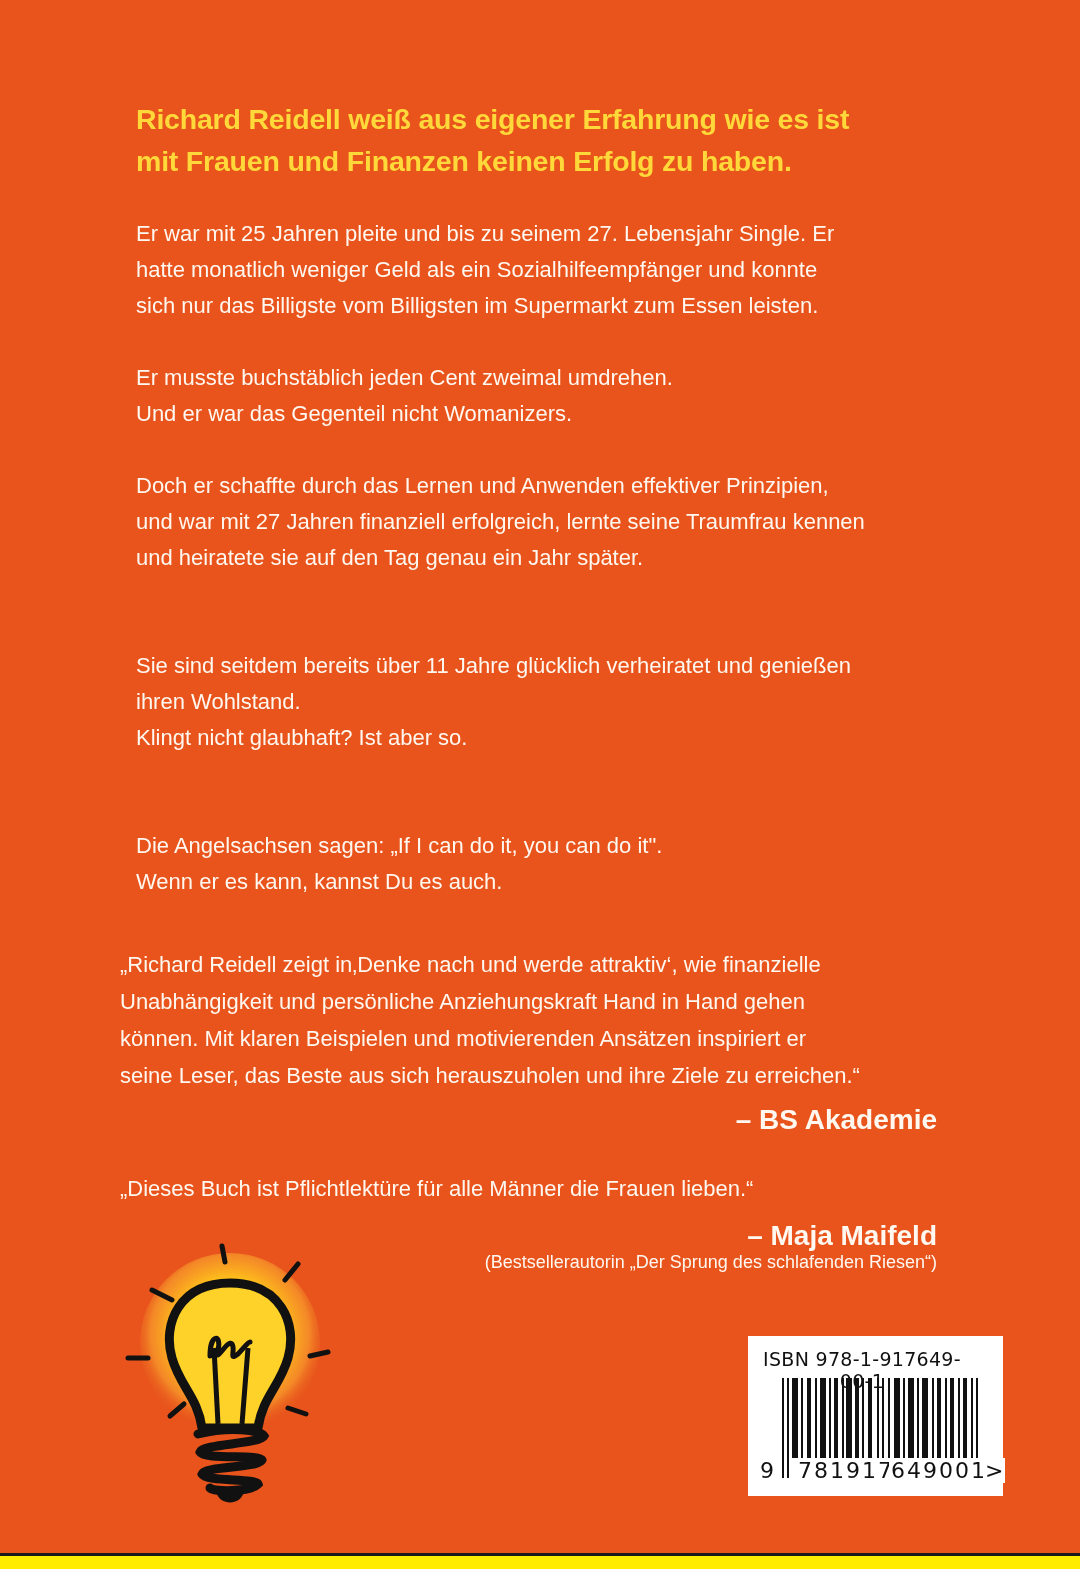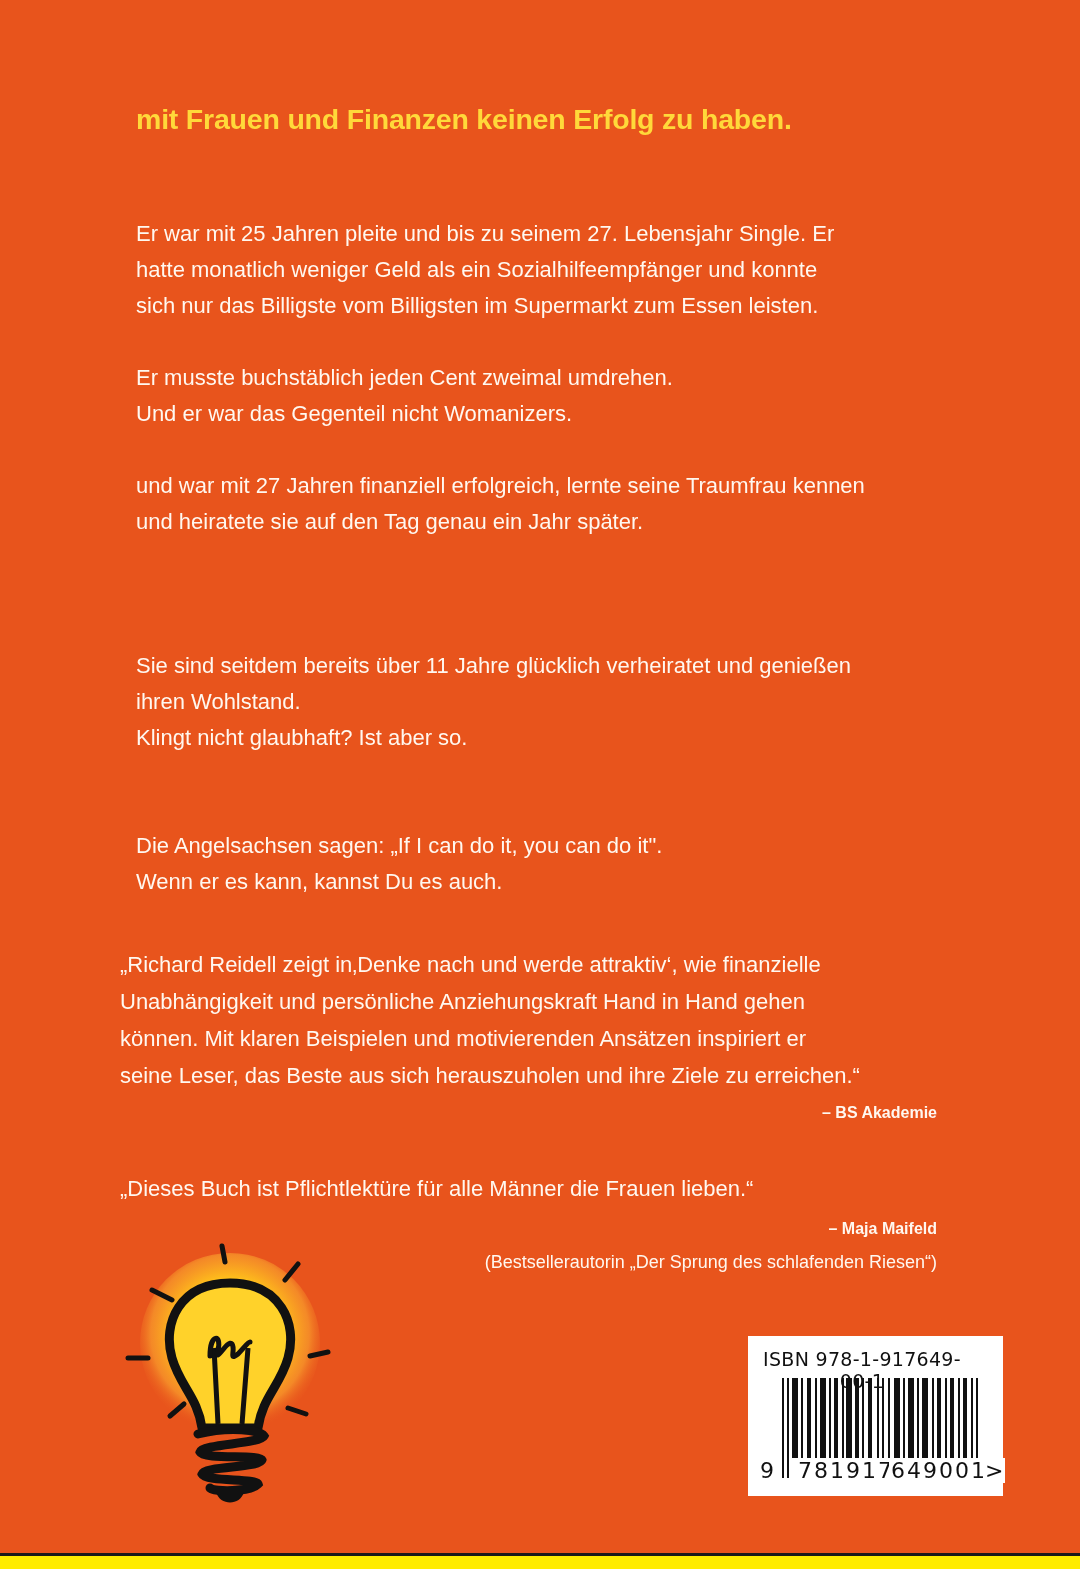--- a/index.html
+++ b/index.html
@@ -13,55 +13,57 @@
     .headline {
       position: absolute; left: 136px; top: 98px; width: 820px;
       color: #ffd93a; font-weight: bold; font-size: 28.5px; line-height: 42px;
       letter-spacing: -0.2px;
     }
     .headline div { white-space: nowrap; }
     .para { position: absolute; left: 136px; width: 830px; font-size: 22px; line-height: 36px; color: #fff8f0; }
     .para div { white-space: nowrap; }
     .quote { position: absolute; left: 120px; width: 820px; font-size: 22px; line-height: 37px; color: #fff8f0; }
     .quote div { white-space: nowrap; }
-    .attr { position: absolute; right: 143px; font-size: 16px; font-weight: bold; color: #fff8f0; text-align: left; white-space: nowrap; }
+    .attr { position: absolute; right: 143px; font-size: 28px; font-weight: bold; color: #fff8f0; text-align: left; white-space: nowrap; }
     .attr-sub { position: absolute; right: 143px; font-size: 18px; color: #fff8f0; text-align: center; white-space: nowrap; margin-left: 18px; }
     .bulb { position: absolute; left: 110px; top: 1238px; width: 240px; height: 290px; }
     .barcode-box {
       position: absolute; left: 748px; top: 1336px; width: 255px; height: 160px;
       background: #ffffff; color: #111;
     }
     .isbn-text { position: absolute; left: 0; top: 12px; width: 228px; text-align: center; font-size: 19px; font-family: "DejaVu Sans", sans-serif; letter-spacing: 0.3px; }
     .bars { position: absolute; left: 34px; top: 42px; width: 200px; height: 100px; }
     .isbn-digits { position: absolute; left: 10px; top: 122px; width: 245px; font-family: "DejaVu Sans", sans-serif; font-size: 22px; color: #111; }
     .isbn-digits span { position: absolute; top: 0; background: #fff; padding: 0 2px; }
     .bottom-line { position: absolute; left: 0; top: 1553px; width: 1080px; height: 3px; background: #1a1a1a; }
     .bottom-strip { position: absolute; left: 0; top: 1556px; width: 1080px; height: 13px; background: #ffec00; }
   </style>
 </head>
 <body>
 
 <div class="page">
 
   <div class="headline">
+    <div>Richard Reidell weiß aus eigener Erfahrung wie es ist</div>
     <div>mit Frauen und Finanzen keinen Erfolg zu haben.</div>
   </div>
 
   <div class="para" style="top:216px">
     <div>Er war mit 25 Jahren pleite und bis zu seinem 27. Lebensjahr Single. Er</div>
     <div>hatte monatlich weniger Geld als ein Sozialhilfeempfänger und konnte</div>
     <div>sich nur das Billigste vom Billigsten im Supermarkt zum Essen leisten.</div>
   </div>
 
   <div class="para" style="top:360px">
     <div>Er musste buchstäblich jeden Cent zweimal umdrehen.</div>
     <div>Und er war das Gegenteil nicht Womanizers.</div>
   </div>
 
   <div class="para" style="top:468px">
+    <div>Doch er schaffte durch das Lernen und Anwenden effektiver Prinzipien,</div>
     <div>und war mit 27 Jahren finanziell erfolgreich, lernte seine Traumfrau kennen</div>
     <div>und heiratete sie auf den Tag genau ein Jahr später.</div>
   </div>
 
   <div class="para" style="top:648px">
     <div>Sie sind seitdem bereits über 11 Jahre glücklich verheiratet und genießen</div>
     <div>ihren Wohlstand.</div>
   </div>
 
   <div class="para" style="top:720px">

